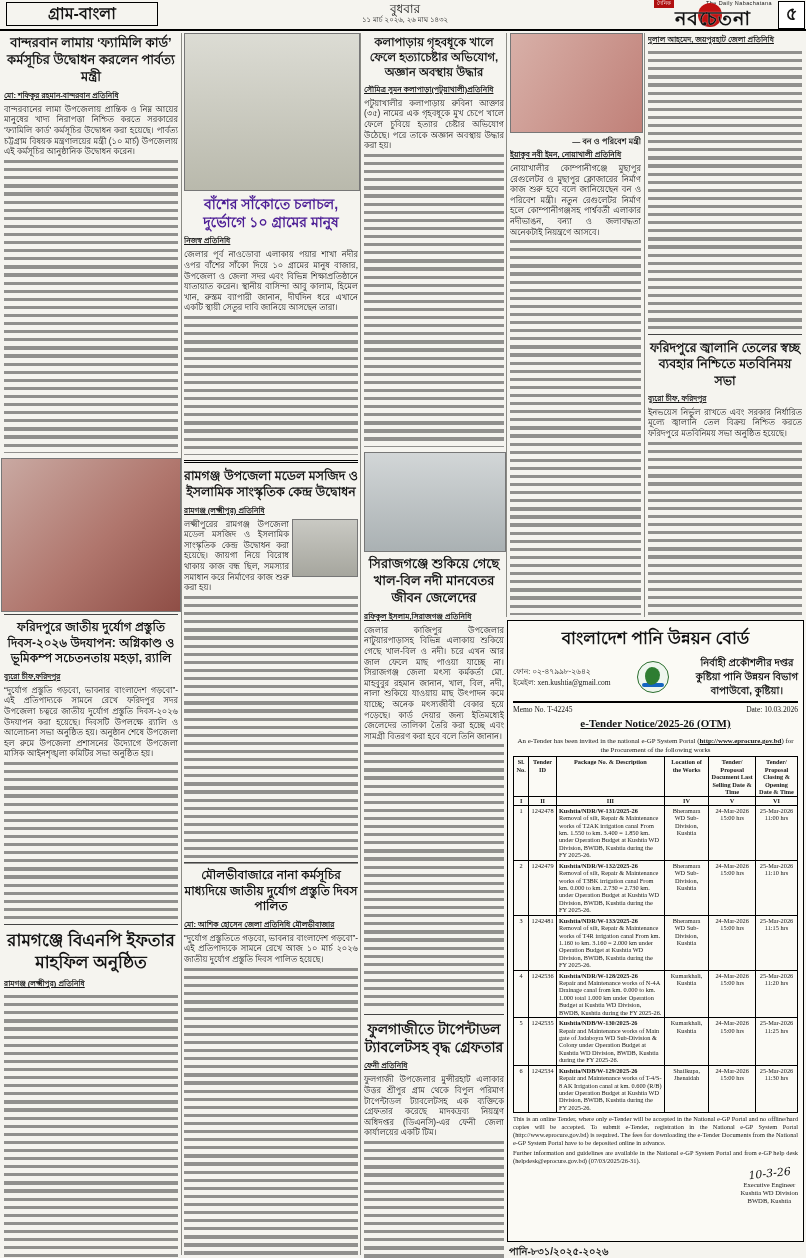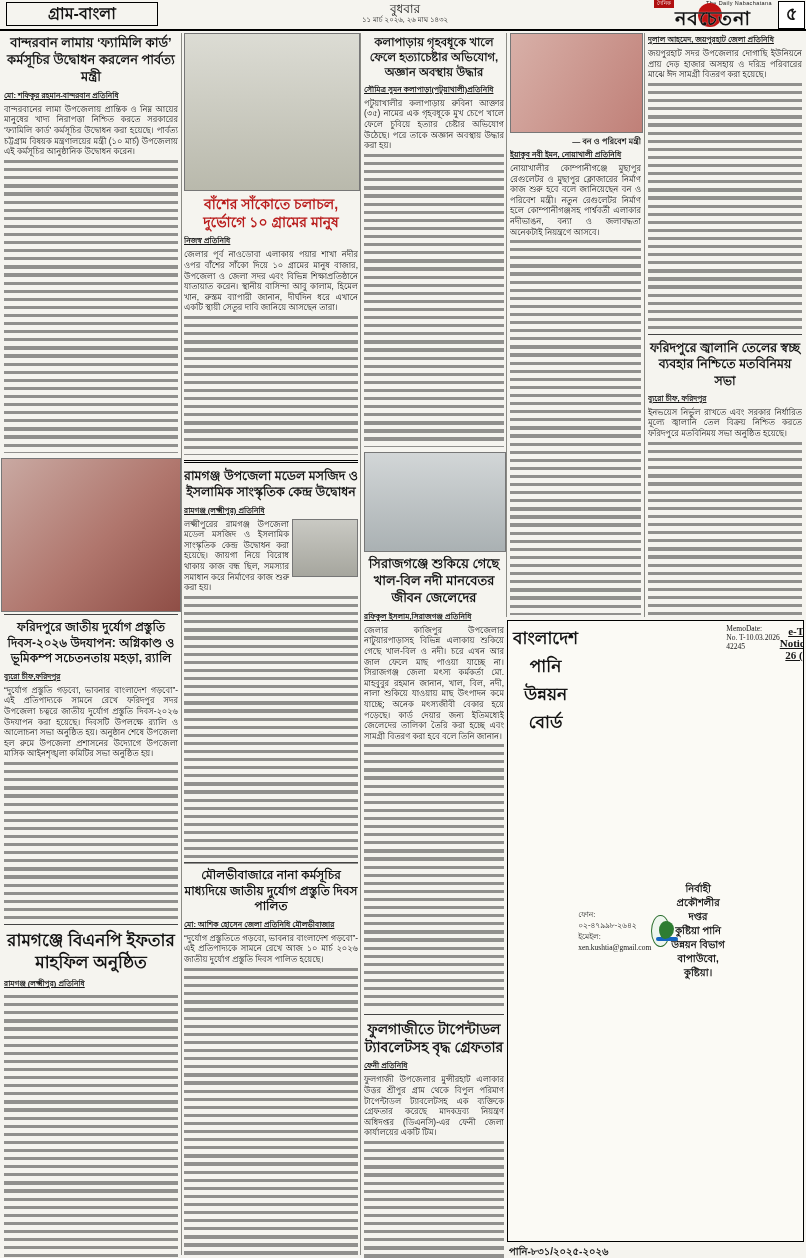--- a/index.html
+++ b/index.html
@@ -19,29 +19,29 @@
   .brand .word{position:absolute;left:0;top:4px;width:122px;text-align:center;font-size:19px;font-weight:bold;
                letter-spacing:1px;z-index:1;text-shadow:0 0 1px #fff;}
   .pageno{position:absolute;left:778px;top:1px;width:25px;height:26px;border:1.5px solid #000;
           display:flex;align-items:center;justify-content:center;font-size:18px;font-weight:bold;background:#fff;}
   
   .art{position:absolute;display:flex;flex-direction:column;overflow:hidden;}
   .art h2{margin:2px 0 3px 0;text-align:center;font-weight:bold;line-height:1.3;}
   .byline{font-size:7.5px;font-weight:bold;text-decoration:underline;margin:1px 0 2px 0;}
   .body{font-size:8.3px;line-height:1.28;text-align:justify;}
   .greek{flex:1;margin-top:3px;background:repeating-linear-gradient(to bottom,rgba(35,35,35,.48) 0 3.2px,transparent 3.2px 8.1px);}
-  .red{color:#b91c1c;}
+  .red{color:#4c1d95;}
   .topline{border-top:1px solid #444;padding-top:3px;}
   .dbl{border-top:3px double #000;padding-top:3px;}
   .photo{position:absolute;border:1px solid #777;}
   .vrule{position:absolute;width:1px;background:#8a8a84;}
   
   #tender{position:absolute;left:507px;top:620px;width:297px;height:622px;border:1.4px solid #000;
           background:#fbfaf5;padding:3px 5px;box-sizing:border-box;font-family:"Liberation Serif",serif;
-          display:flex;overflow:hidden;}
+          display:flex;flex-direction:column;overflow:hidden;}
   #tender .org{text-align:center;font-size:17px;font-weight:bold;font-family:"Liberation Sans",sans-serif;margin:1px 0 3px;}
   .contact{display:flex;justify-content:space-between;align-items:center;}
   .contact .left{font-size:7.5px;line-height:1.5;}
   .contact .right{font-size:10px;font-weight:bold;text-align:center;line-height:1.4;
                   font-family:"Liberation Sans",sans-serif;}
   .logo{width:30px;height:30px;border-radius:50%;border:1.5px solid #2c6e2f;position:relative;background:#eef6ee;}
   .logo::after{content:"";position:absolute;left:7px;top:5px;width:15px;height:18px;background:#2e7d32;
                border-radius:45% 55% 60% 40%/50% 45% 55% 50%;}
   .logo::before{content:"";position:absolute;left:4px;bottom:5px;width:22px;height:4px;background:#1565c0;border-radius:2px;}
   .thickrule{border-top:2.5px solid #000;margin:3px 0 2px;}
@@ -163,21 +163,20 @@
 
   <div class="art" style="left:510px;top:135px;width:131px;height:480px">
     <div style="text-align:right;font-size:8px;font-weight:bold">— বন ও পরিবেশ মন্ত্রী</div>
     <div class="byline">ইয়াকুব নবী ইমন, নোয়াখালী প্রতিনিধি</div>
     <div class="body">নোয়াখালীর কোম্পানীগঞ্জে মুছাপুর রেগুলেটর ও মুছাপুর ক্লোজারের নির্মাণ কাজ শুরু হবে বলে জানিয়েছেন বন ও পরিবেশ মন্ত্রী। নতুন রেগুলেটর নির্মাণ হলে কোম্পানীগঞ্জসহ পার্শ্ববর্তী এলাকার নদীভাঙন, বন্যা ও জলাবদ্ধতা অনেকটাই নিয়ন্ত্রণে আসবে।</div>
     <div class="greek"></div>
   </div>
 
   <div class="art" style="left:648px;top:33px;width:154px;height:296px">
     <div class="byline">দুলাল আহমেদ, জয়পুরহাট জেলা প্রতিনিধি</div>
-    <div class="body">জয়পুরহাট সদর উপজেলার দোগাছি ইউনিয়নে প্রায় দেড় হাজার অসহায় ও দরিদ্র পরিবারের মাঝে ঈদ সামগ্রী বিতরণ করা হয়েছে।</div>
     <div class="greek"></div>
   </div>
 
   <div class="art topline" style="left:648px;top:334px;width:154px;height:282px">
     <h2 style="font-size:12.5px">ফরিদপুরে জ্বালানি তেলের স্বচ্ছ ব্যবহার নিশ্চিতে মতবিনিময় সভা</h2>
     <div class="byline">ব্যুরো চীফ, ফরিদপুর</div>
     <div class="body">ইনভয়েস নির্ভুল রাখতে এবং সরকার নির্ধারিত মূল্যে জ্বালানি তেল বিক্রয় নিশ্চিত করতে ফরিদপুরে মতবিনিময় সভা অনুষ্ঠিত হয়েছে।</div>
     <div class="greek"></div>
   </div>
 

